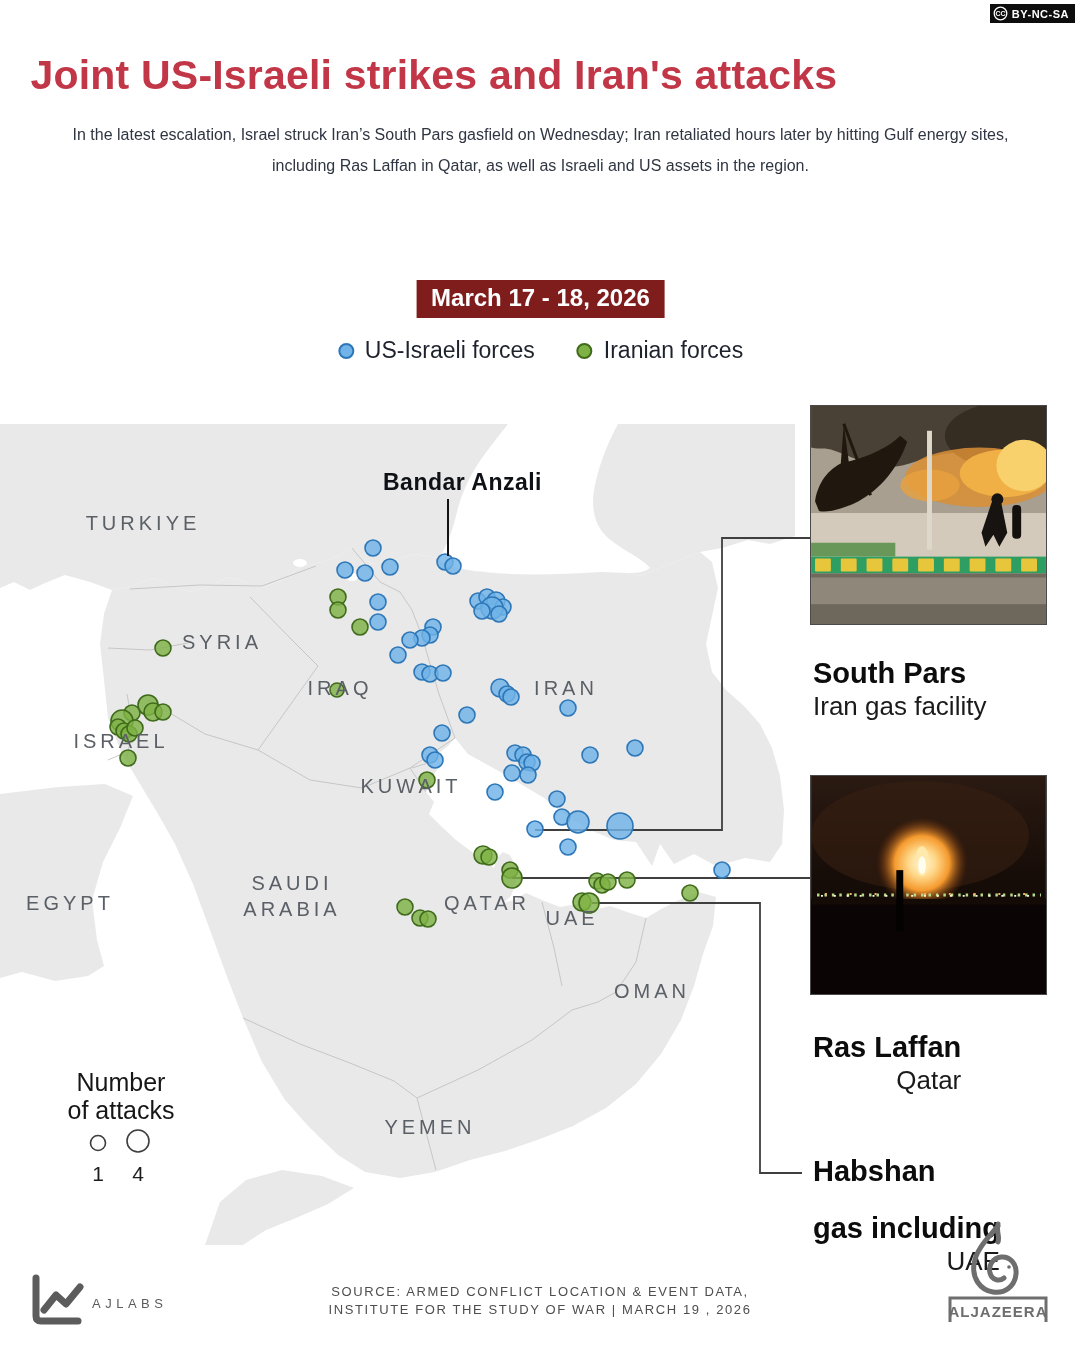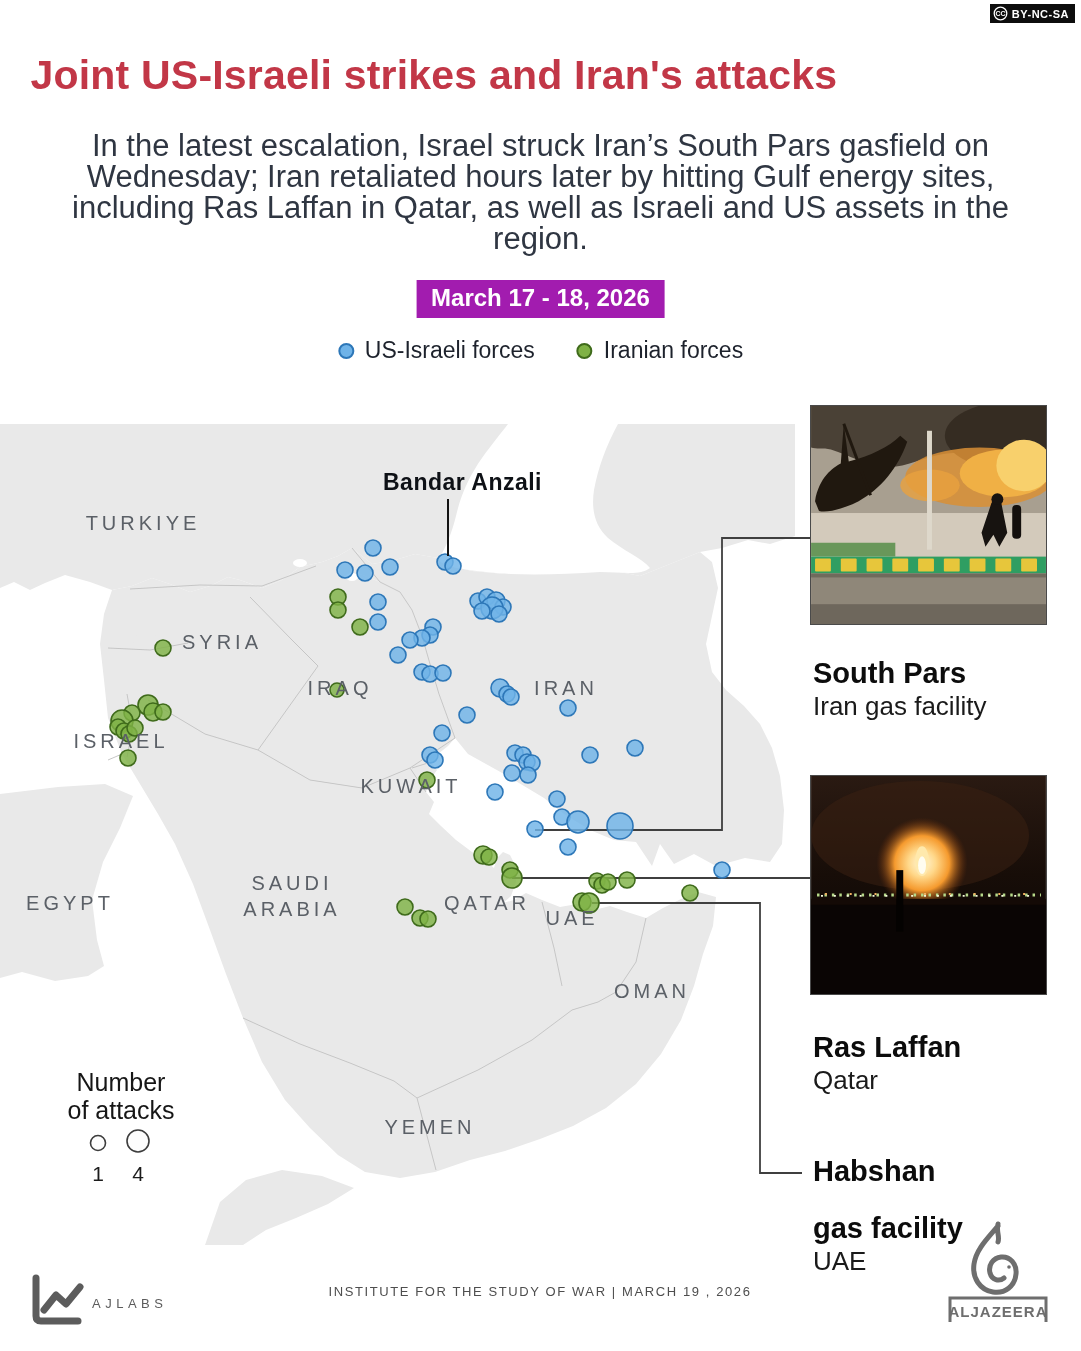--- a/index.html
+++ b/index.html
@@ -7,24 +7,24 @@
         font-family:"Liberation Sans",sans-serif;}
 
   
   .cc-badge{position:absolute;top:4px;right:6px;height:17px;background:#0d0d0d;color:#fff;
             display:flex;align-items:center;gap:4px;padding:1px 6px 1px 3px;}
   .cc-badge span{font-size:11px;font-weight:700;letter-spacing:.5px;}
 
   
   .title{position:absolute;top:52px;left:50%;transform:translateX(-50%);width:1020px;
          text-align:left;font-size:41px;font-weight:700;color:#c23747;letter-spacing:.2px;}
-  .subtitle{position:absolute;top:130px;left:50%;transform:translateX(-50%);width:960px;
-            text-align:center;font-size:31px;line-height:31px;color:#2f3642;}
+  .subtitle{position:absolute;top:119px;left:50%;transform:translateX(-50%);width:960px;
+            text-align:center;font-size:16px;line-height:31px;color:#2f3642;}
   .date-badge{position:absolute;top:280px;left:50%;transform:translateX(-50%);
-              background:#a21caf;color:#fff;font-size:24px;font-weight:700;
+              background:#7f1d1d;color:#fff;font-size:24px;font-weight:700;
               padding:4px 15px 6px 15px;white-space:nowrap;}
   .legend-row{position:absolute;top:337px;left:50%;transform:translateX(-50%);
               display:flex;align-items:center;gap:42px;font-size:23px;color:#1d222c;}
   .legend-item{display:flex;align-items:center;gap:11px;white-space:nowrap;text-align:center;}
   .legend-dot{width:12px;height:12px;border-radius:50%;border:2.5px solid #000;}
 
   
   .map-svg{position:absolute;left:0;top:410px;width:1081px;height:840px;}
   .country-label{font-size:20px;letter-spacing:4px;fill:#5b6067;text-anchor:middle;
                  font-family:"Liberation Sans",sans-serif;}
@@ -36,21 +36,21 @@
   .photo{position:absolute;left:810px;width:237px;height:220px;border:1px solid #4a4a4a;
          box-sizing:border-box;overflow:hidden;}
   .photo svg{display:block;}
   .photo-southpars{top:405px;}
   .photo-raslaffan{top:775px;}
   .callout{position:absolute;left:813px;}
   .callout-southpars{top:633px;}
   .callout-raslaffan{top:1007px;}
   .callout-habshan{top:1131px;}
   .callout-title{font-size:29px;font-weight:700;color:#0c0c0c;line-height:33px;margin-top:24px;}
-  .callout-sub{font-size:26px;color:#1a1a1a;line-height:32px;}
+  .callout-sub{font-size:26px;color:#1a1a1a;line-height:32px;text-align:right;}
 
   
   .size-legend{position:absolute;left:21px;top:1068px;width:200px;text-align:center;
                font-size:25px;color:#161616;line-height:28px;}
   .size-legend svg{margin-top:4px;}
   .size-circle{fill:#fdfdfd;stroke:#3d3d3d;stroke-width:1.6px;}
   .size-num{font-size:21px;fill:#1c1c1c;text-anchor:middle;font-family:"Liberation Sans",sans-serif;}
 
   
   .ajlabs{position:absolute;left:26px;top:1274px;}
@@ -298,21 +298,21 @@
       <rect x="86" y="95" width="7" height="62" fill="#040201"></rect>
     </svg>
   </div>
   <div class="callout callout-raslaffan">
     <div class="callout-title">Ras Laffan</div>
     <div class="callout-sub">Qatar</div>
   </div>
 
   <div class="callout callout-habshan">
     <div class="callout-title">Habshan</div>
-    <div class="callout-title">gas facility</div>
+    <div class="callout-title">gas including</div>
     <div class="callout-sub">UAE</div>
   </div>
 
   <div class="size-legend">
     <div>Number</div>
     <div>of attacks</div>
     <svg width="200" height="62" viewBox="0 0 200 62">
       <circle class="size-circle" cx="77" cy="15" r="7.5"></circle>
       <circle class="size-circle" cx="117" cy="13" r="11"></circle>
       <text class="size-num" x="77" y="53">1</text>
@@ -322,20 +322,21 @@
 
   <div class="ajlabs">
     <svg width="150" height="52" viewBox="0 0 150 52">
       <path d="M10,4 V42 Q10,47 15,47 H52" fill="none" stroke="#5c5c5c" stroke-width="7" stroke-linecap="round"></path>
       <polyline points="18,36 30,21 40,30 54,13" fill="none" stroke="#5c5c5c" stroke-width="7" stroke-linecap="round" stroke-linejoin="round"></polyline>
       <text x="66" y="34" font-size="13" letter-spacing="4.5" fill="#5c5c5c" font-family="Liberation Sans, sans-serif">AJLABS</text>
     </svg>
   </div>
 
   <div class="source">
+    <div>SOURCE:  ARMED CONFLICT LOCATION &amp; EVENT DATA,</div>
     <div>INSTITUTE FOR THE STUDY OF WAR   |    MARCH 19 , 2026</div>
   </div>
 
   <div class="aljazeera">
     <svg width="104" height="102" viewBox="0 0 104 102">
       <path d="M52,4 C50,12 54,16 52,22 M52,6 C40,20 30,30 28,44 C26,58 34,70 47,72 C59,74 69,66 70,54 C71,44 64,36 55,37 C47,38 42,45 44,53 C46,60 53,62 58,58" fill="none" stroke="#6e6e6e" stroke-width="5" stroke-linecap="round"></path>
       <circle cx="63" cy="47" r="1.8" fill="#6e6e6e"></circle>
       <rect x="4" y="78" width="96" height="26" fill="none" stroke="#6e6e6e" stroke-width="3"></rect>
       <text x="52" y="97" font-size="15" font-weight="700" letter-spacing="1" text-anchor="middle" fill="#6e6e6e" font-family="Liberation Sans, sans-serif">ALJAZEERA</text>
     </svg>

